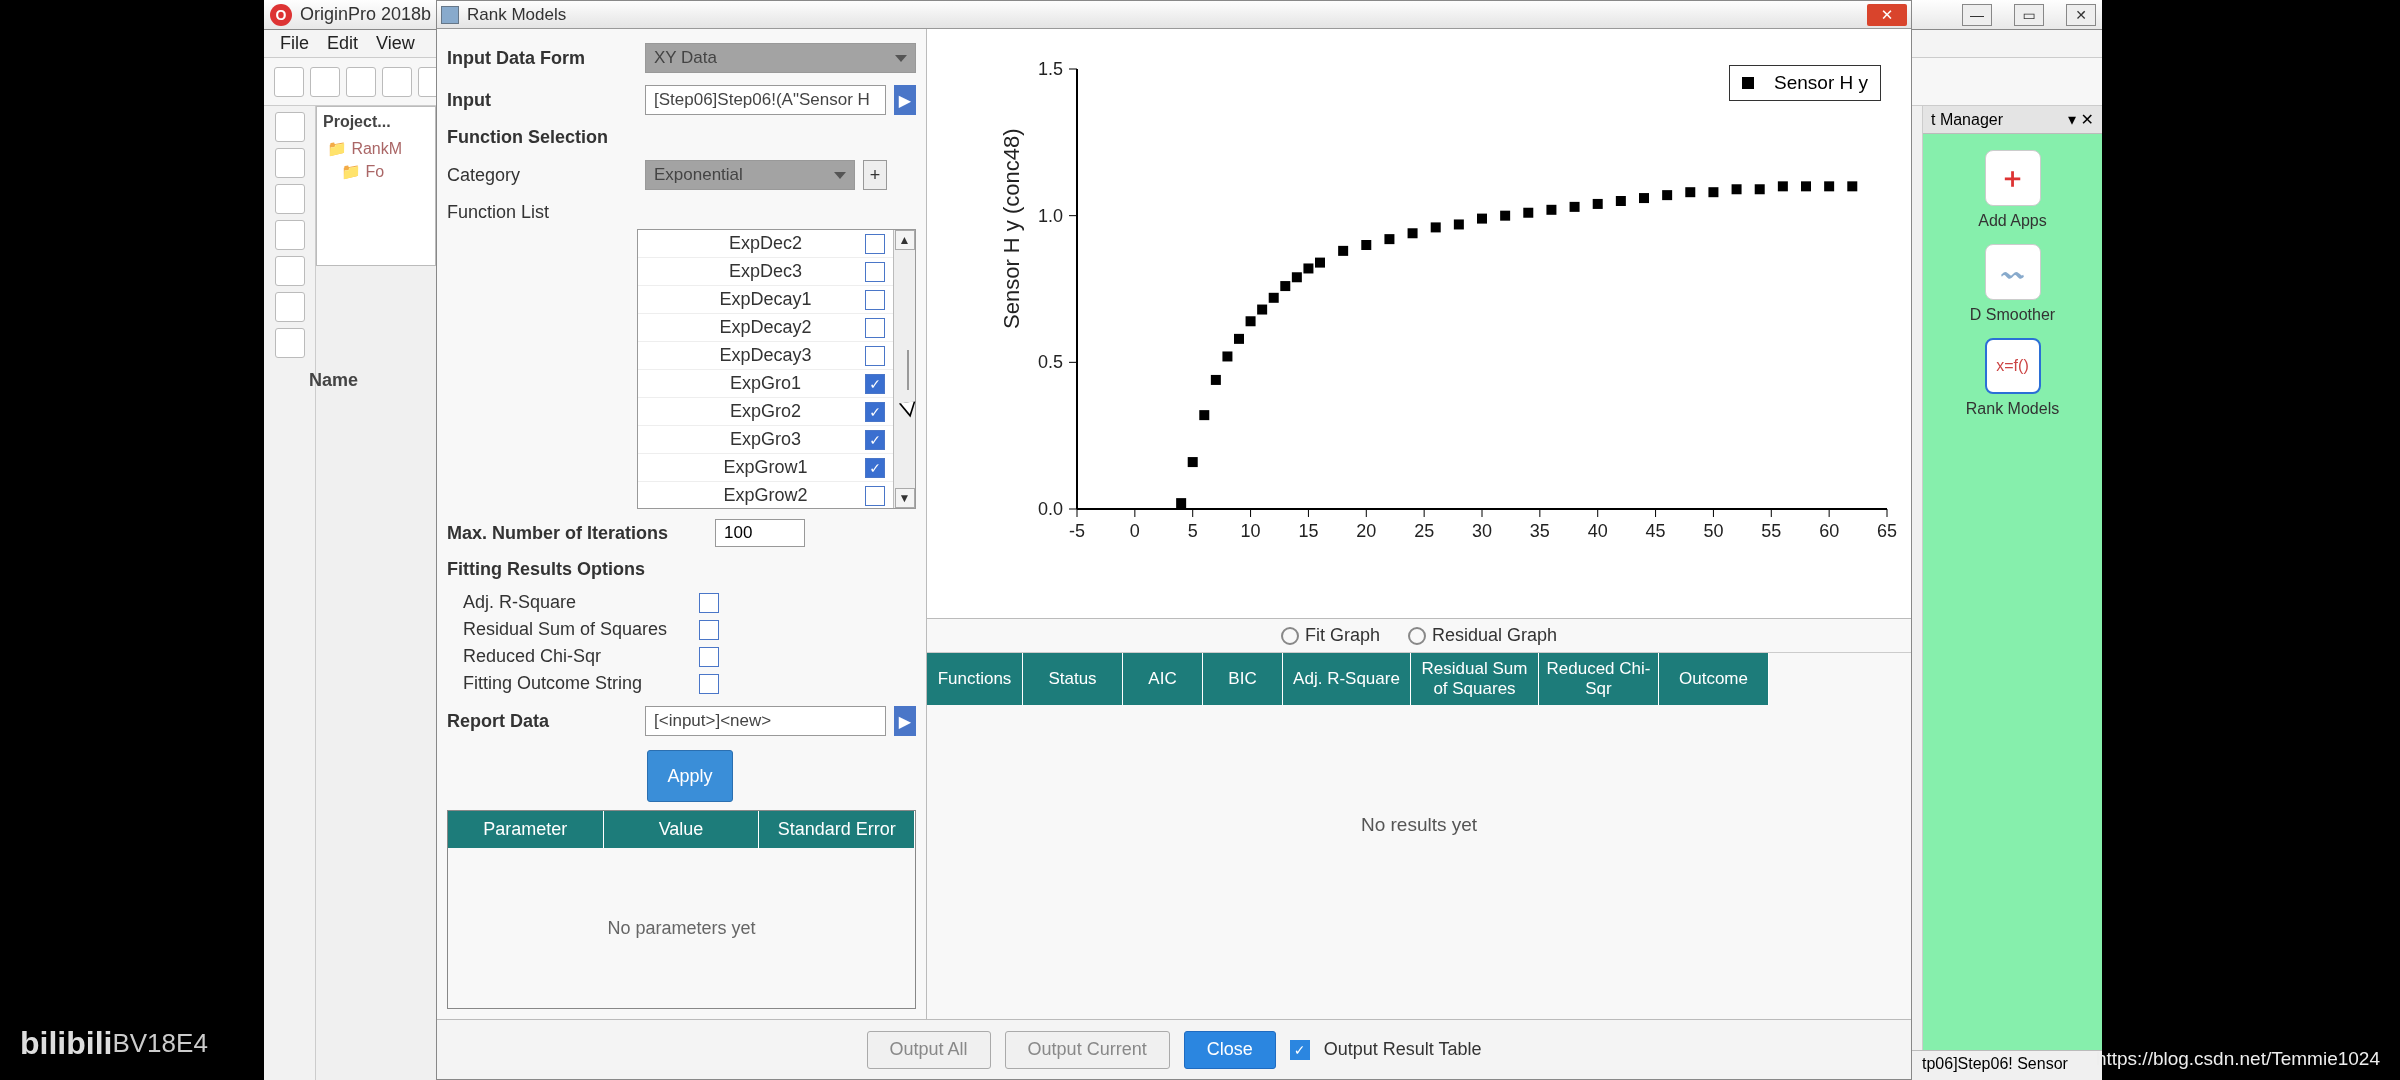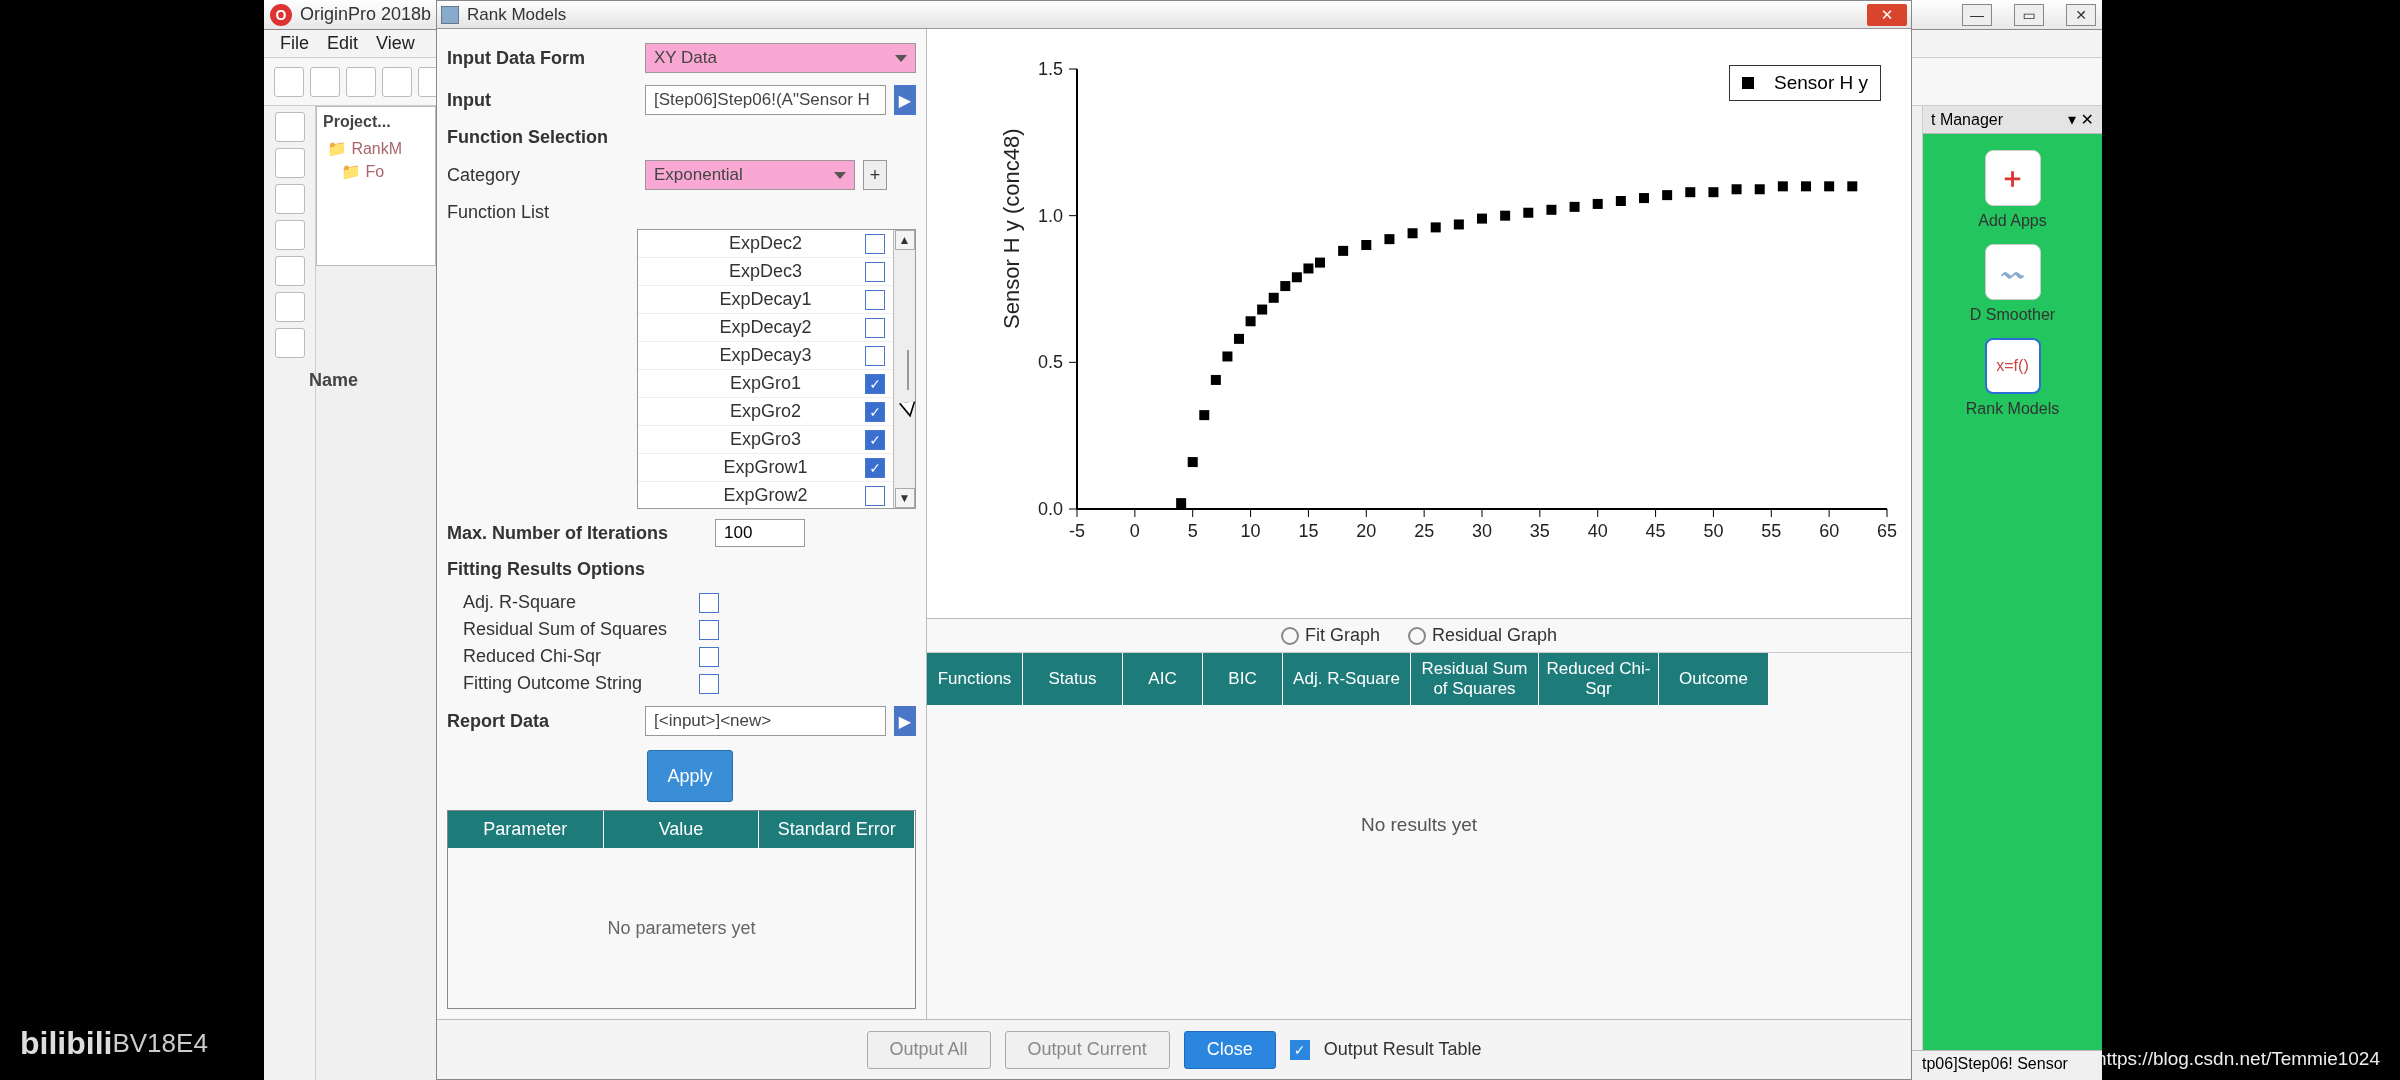--- a/index.html
+++ b/index.html
@@ -10,37 +10,37 @@
 .origin-titlebar { position: absolute; left: 0; top: 0; right: 0; height: 30px; background: linear-gradient(#fefefe,#e8e8e8); border-bottom: 1px solid #888; display:flex; align-items:center; padding-left:6px; font-size:18px; color:#333;}
 .origin-titlebar .app-icon{width:22px;height:22px;background:#d33;border-radius:50%;margin-right:8px;display:flex;align-items:center;justify-content:center;color:#fff;font-size:14px;font-weight:bold;}
 .origin-menubar{position:absolute;left:0;top:30px;right:0;height:28px;background:#f4f4f4;border-bottom:1px solid #ccc;display:flex;align-items:center;gap:18px;padding-left:16px;font-size:18px;color:#222;}
 .origin-toolbar{position:absolute;left:0;top:58px;right:0;height:48px;background:#f7f7f7;border-bottom:1px solid #ccc;display:flex;align-items:center;gap:6px;padding-left:10px;}
 .tb-icon{width:30px;height:30px;background:#fff;border:1px solid #bbb;border-radius:3px;}
 .origin-left-toolbars{position:absolute;left:0;top:106px;width:52px;bottom:0;background:#f2f2f2;border-right:1px solid #ccc;display:flex;flex-direction:column;align-items:center;gap:6px;padding-top:6px;}
 .origin-project{position:absolute;left:52px;top:106px;width:120px;height:160px;background:#fff;border:1px solid #bbb;font-size:16px;padding:6px;}
 .origin-project .hdr{font-weight:bold;color:#444;margin-bottom:6px;}
 .origin-project .item{padding:2px 4px;color:#333;}
 .origin-project .fld{color:#a66;}
-.origin-right{position:absolute;right:0;top:106px;width:180px;bottom:0;background:#22c55e;border-left:1px solid #ccc;}
+.origin-right{position:absolute;right:0;top:106px;width:180px;bottom:0;background:#86efac;border-left:1px solid #ccc;}
 .origin-right .pane-hdr{background:#e4e4e4;border-bottom:1px solid #bbb;font-size:16px;padding:4px 8px;display:flex;justify-content:space-between;align-items:center;}
 .origin-right .apps{display:flex;flex-direction:column;align-items:center;gap:14px;padding:16px 0;}
 .app-tile{display:flex;flex-direction:column;align-items:center;gap:6px;font-size:16px;color:#333;width:100px;text-align:center;}
 .app-tile .apic{width:56px;height:56px;background:#fff;border:1px solid #ccc;border-radius:8px;display:flex;align-items:center;justify-content:center;}
 .app-tile.selected .apic{border:2px solid #2b6fd6;}
 
 
 .rank-dlg{position:absolute;left:172px;top:0;width:1476px;height:1080px;background:#f8f8f8;border:1px solid #888;}
 .rank-dlg .dlg-title{height:28px;background:linear-gradient(#fdfdfd,#e4e4e4);border-bottom:1px solid #999;display:flex;align-items:center;justify-content:space-between;padding:0 4px;font-size:17px;color:#333;}
 .dlg-title .close-x{width:40px;height:22px;background:#d9442c;color:#fff;display:flex;align-items:center;justify-content:center;font-size:15px;border-radius:2px;}
 .dlg-body{position:absolute;left:0;top:28px;right:0;bottom:0;display:flex;}
 .left-panel{width:490px;border-right:1px solid #bbb;padding:8px 10px;font-size:18px;color:#333;display:flex;flex-direction:column;}
 .form-row{display:flex;align-items:center;margin:6px 0;gap:8px;}
 .form-label{width:190px;font-size:18px;}
 .form-label.b{font-weight:bold;}
-.combo{flex:1;height:30px;background:#f9a8d4;border:1px solid #999;display:flex;align-items:center;justify-content:space-between;padding:0 8px;font-size:17px;color:#444;}
+.combo{flex:1;height:30px;background:#a3a3a3;border:1px solid #999;display:flex;align-items:center;justify-content:space-between;padding:0 8px;font-size:17px;color:#444;}
 .combo .caret{width:0;height:0;border-left:6px solid transparent;border-right:6px solid transparent;border-top:7px solid #555;}
 .input-readonly{flex:1;height:30px;background:#fff;border:1px solid #999;display:flex;align-items:center;padding:0 8px;font-size:17px;color:#444;}
 .side-btn{width:22px;height:30px;background:#4a76c8;display:flex;align-items:center;justify-content:center;color:#fff;font-size:16px;}
 .plus-btn{width:24px;height:30px;border:1px solid #999;background:#eee;display:flex;align-items:center;justify-content:center;}
 .fl-box{position:relative;margin-left:190px;height:280px;border:1px solid #999;background:#fff;}
 .fl-scroll{position:absolute;right:0;top:0;width:22px;bottom:0;background:#eee;border-left:1px solid #bbb;display:flex;flex-direction:column;justify-content:space-between;align-items:center;}
 .fl-scroll .sb-btn{width:20px;height:20px;background:#f4f4f4;border:1px solid #aaa;font-size:12px;display:flex;align-items:center;justify-content:center;}
 .fl-rows{position:absolute;left:0;top:0;right:22px;bottom:0;overflow:hidden;}
 .fl-row{height:28px;display:flex;align-items:center;justify-content:center;position:relative;border-bottom:1px solid #eee;font-size:18px;color:#333;}
 .fl-row .chk{position:absolute;right:8px;width:20px;height:20px;border:1px solid #4a76c8;background:#fff;display:flex;align-items:center;justify-content:center;}

